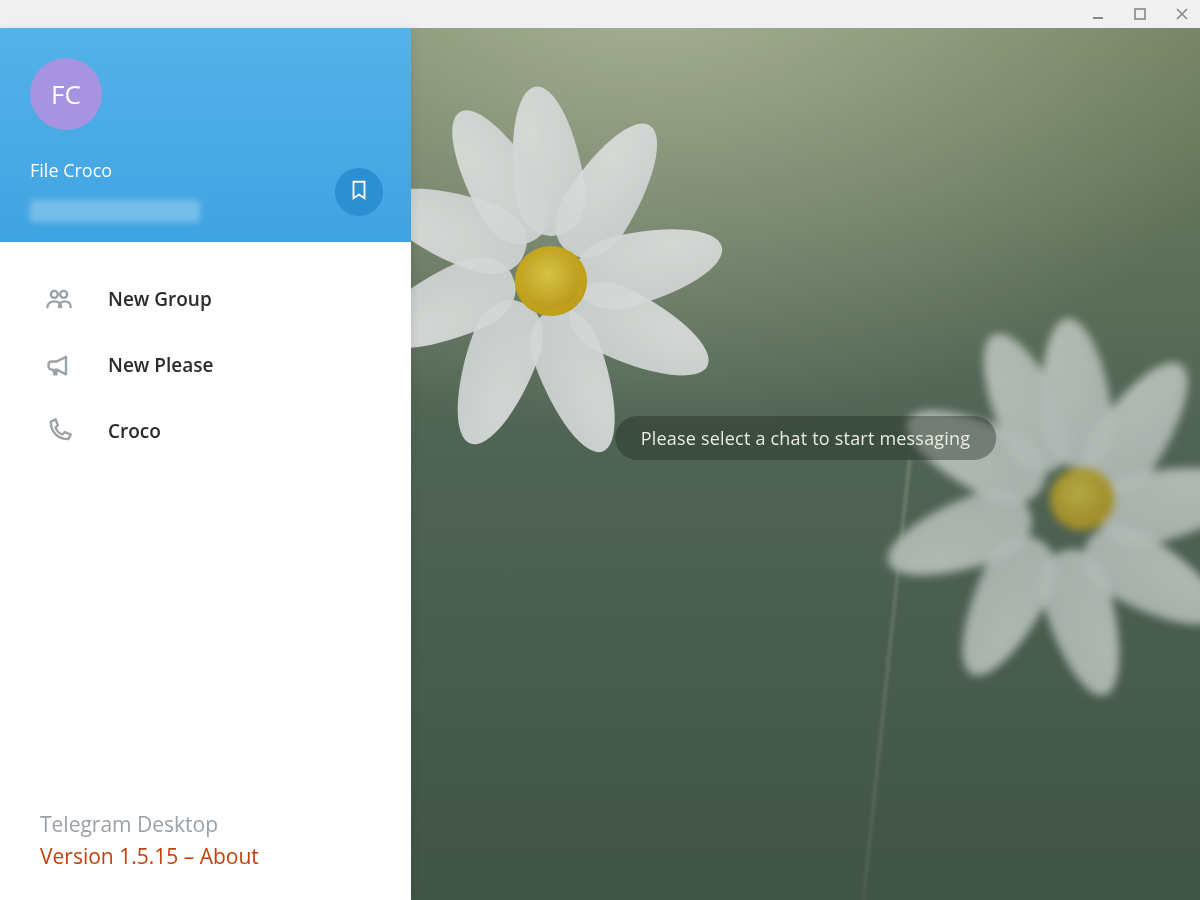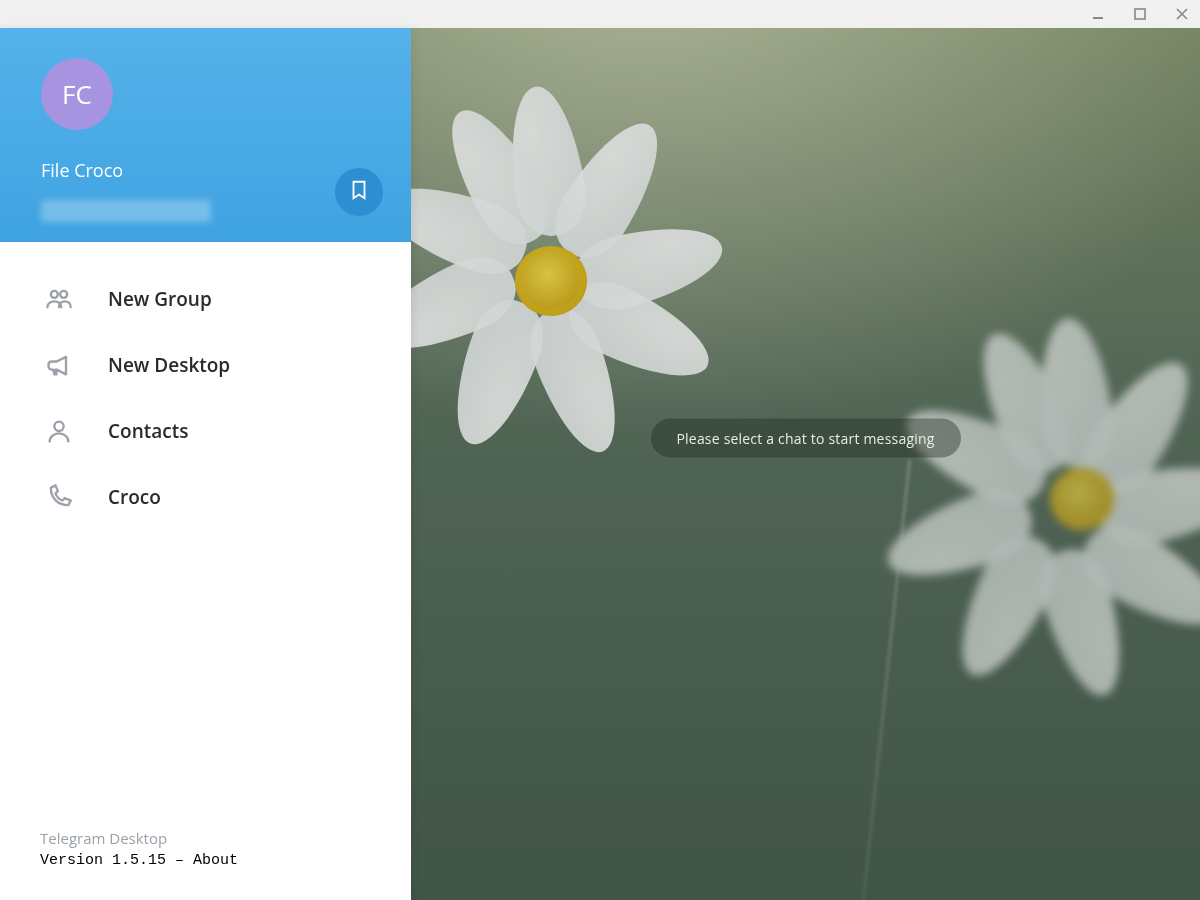--- a/index.html
+++ b/index.html
@@ -8,21 +8,21 @@
   .titlebar {
     height: 28px; background: #f0f0f0; display: flex; justify-content: flex-end; align-items: center;
     padding-right: 8px; gap: 22px;
   }
   .titlebar .wbtn { width: 20px; height: 20px; display: flex; align-items: center; justify-content: center; color: #888; cursor: default; }
   .titlebar .wbtn svg { display: block; }
   .body { flex: 1; display: flex; min-height: 0; }
   .sidebar { width: 411px; background: #ffffff; display: flex; flex-direction: column; box-shadow: 2px 0 8px rgba(0,0,0,0.08); z-index: 2; }
   .header {
     background: #4eaee8; 
-    padding: 30px 30px 24px 41px; color: #fff; position: relative;
+    padding: 30px 30px 24px 30px; color: #fff; position: relative;
     background: linear-gradient(180deg,#55b2ea 0%, #3fa3e1 100%);
   }
   .avatar {
     width: 72px; height: 72px; border-radius: 50%; background: #a694e0;
     display: flex; align-items: center; justify-content: center;
     color: #fff; font-size: 26px; font-weight: 400; margin-bottom: 28px;
   }
   .username { font-size: 18px; font-weight: 500; color: #fff; margin-bottom: 18px; }
   .userstatus { font-size: 14px; color: rgba(255,255,255,0.0); height: 18px; } 
   .blurbox { width: 170px; height: 22px; background: rgba(255,255,255,0.28); filter: blur(3px); border-radius: 3px; }
@@ -40,41 +40,41 @@
   .menu-item .icon { width: 30px; height: 30px; display: flex; align-items: center; justify-content: center; color: #9aa1a8; flex: 0 0 30px; }
   .menu-item .label { flex: 1; color: #2a2a2a; font-weight: 600; }
   .menu-item .icon svg { width: 28px; height: 28px; }
   .toggle {
     width: 48px; height: 26px; border-radius: 13px; background: #d6d8da; position: relative; flex: 0 0 48px;
   }
   .toggle::after {
     content: ""; position: absolute; left: 3px; top: 3px; width: 20px; height: 20px; border-radius: 50%;
     background: #fff; box-shadow: 0 1px 2px rgba(0,0,0,0.2);
   }
-  .footer { margin-top: auto; padding: 0 12px 28px 40px; color: #9aa1a8; font-size: 15px; line-height: 1.5; }
+  .footer { margin-top: auto; padding: 0 12px 28px 40px; color: #9aa1a8; font-size: 21px; line-height: 1.5; }
   .footer .appname { }
-  .footer .version { color: #000000; font-family: Liberation Mono, monospace; }
+  .footer .version { color: #c2410c; }
   .main {
     flex: 1; position: relative; overflow: hidden;
     background:
       radial-gradient(1200px 900px at 30% -10%, rgba(255,255,230,0.55), rgba(0,0,0,0) 55%),
       linear-gradient(180deg, #7f8f6a 0%, #5b7060 45%, #475c4f 100%);
   }
   .flower { position: absolute; }
   .petal { position: absolute; background: radial-gradient(ellipse at 30% 30%, #ffffff, #e9eef0); border-radius: 60% 60% 55% 55% / 85% 85% 35% 35%; opacity: 0.92; }
   .center { position: absolute; background: radial-gradient(circle at 45% 40%, #f6de4a, #d4a916 70%); border-radius: 50%; box-shadow: inset 0 0 0 7px rgba(230,190,30,0.5); }
   .flower1 { left: 4px; top: 70px; width: 340px; height: 340px; }
   .flower1 .center { left: 100px; top: 148px; width: 72px; height: 70px; }
   .flower2 { right: -60px; top: 290px; width: 360px; height: 360px; filter: blur(4px); opacity: 0.75; }
   .flower2 .center { left: 150px; top: 150px; width: 64px; height: 62px; }
   .stem { position: absolute; width: 3px; height: 520px; left: 470px; top: 430px; background: linear-gradient(180deg, rgba(200,220,190,0.35), rgba(120,150,120,0.2)); transform: rotate(6deg); filter: blur(1.4px); }
   .empty-pill {
     position: absolute; left: 50%; top: 47%; transform: translate(-50%, -50%);
     background: rgba(30,40,30,0.40); color: #e9ece0; padding: 10px 26px; border-radius: 22px;
-    font-size: 14px; letter-spacing: 0.2px; white-space: nowrap; text-align: right;
+    font-size: 18px; letter-spacing: 0.2px; white-space: nowrap; text-align: right;
   }
   .dim { position:absolute; inset:0; background: rgba(30,40,30,0.15); }
 </style>
 </head>
 <body>
 
 <div class="window">
 
   <div class="titlebar">
     <div class="wbtn">
@@ -131,34 +131,23 @@
         </div>
 
         <div class="menu-item">
           <span class="icon">
             <svg viewBox="0 0 24 24">
                 <g fill="none" stroke="currentColor" stroke-width="2" stroke-linecap="round" stroke-linejoin="round">
                   <path d="M3 11v2a3 3 0 0 0 3 3h1l1 4h2l-1-4h1l8 4V5l-8 4H6a3 3 0 0 0-3 2z"></path>
                 </g>
               </svg>
           </span>
-          <span class="label">New Desktop</span>
+          <span class="label">New Please</span>
         </div>
 
-        <div class="menu-item">
-          <span class="icon">
-            <svg viewBox="0 0 24 24">
-                <g fill="none" stroke="currentColor" stroke-width="2" stroke-linecap="round">
-                  <circle cx="12" cy="8" r="4"></circle>
-                  <path d="M4 21c0-4 4-7 8-7s8 3 8 7"></path>
-                </g>
-              </svg>
-          </span>
-          <span class="label">Contacts</span>
-        </div>
 
         <div class="menu-item">
           <span class="icon">
             <svg viewBox="0 0 24 24">
                 <path fill="none" stroke="currentColor" stroke-width="2" stroke-linecap="round" d="M5 4c0 9 6 15 15 15l2-4-5-2-2 2c-3-1-5-3-6-6l2-2-2-5z"></path>
               </svg>
           </span>
           <span class="label">Croco</span>
         </div>
 

